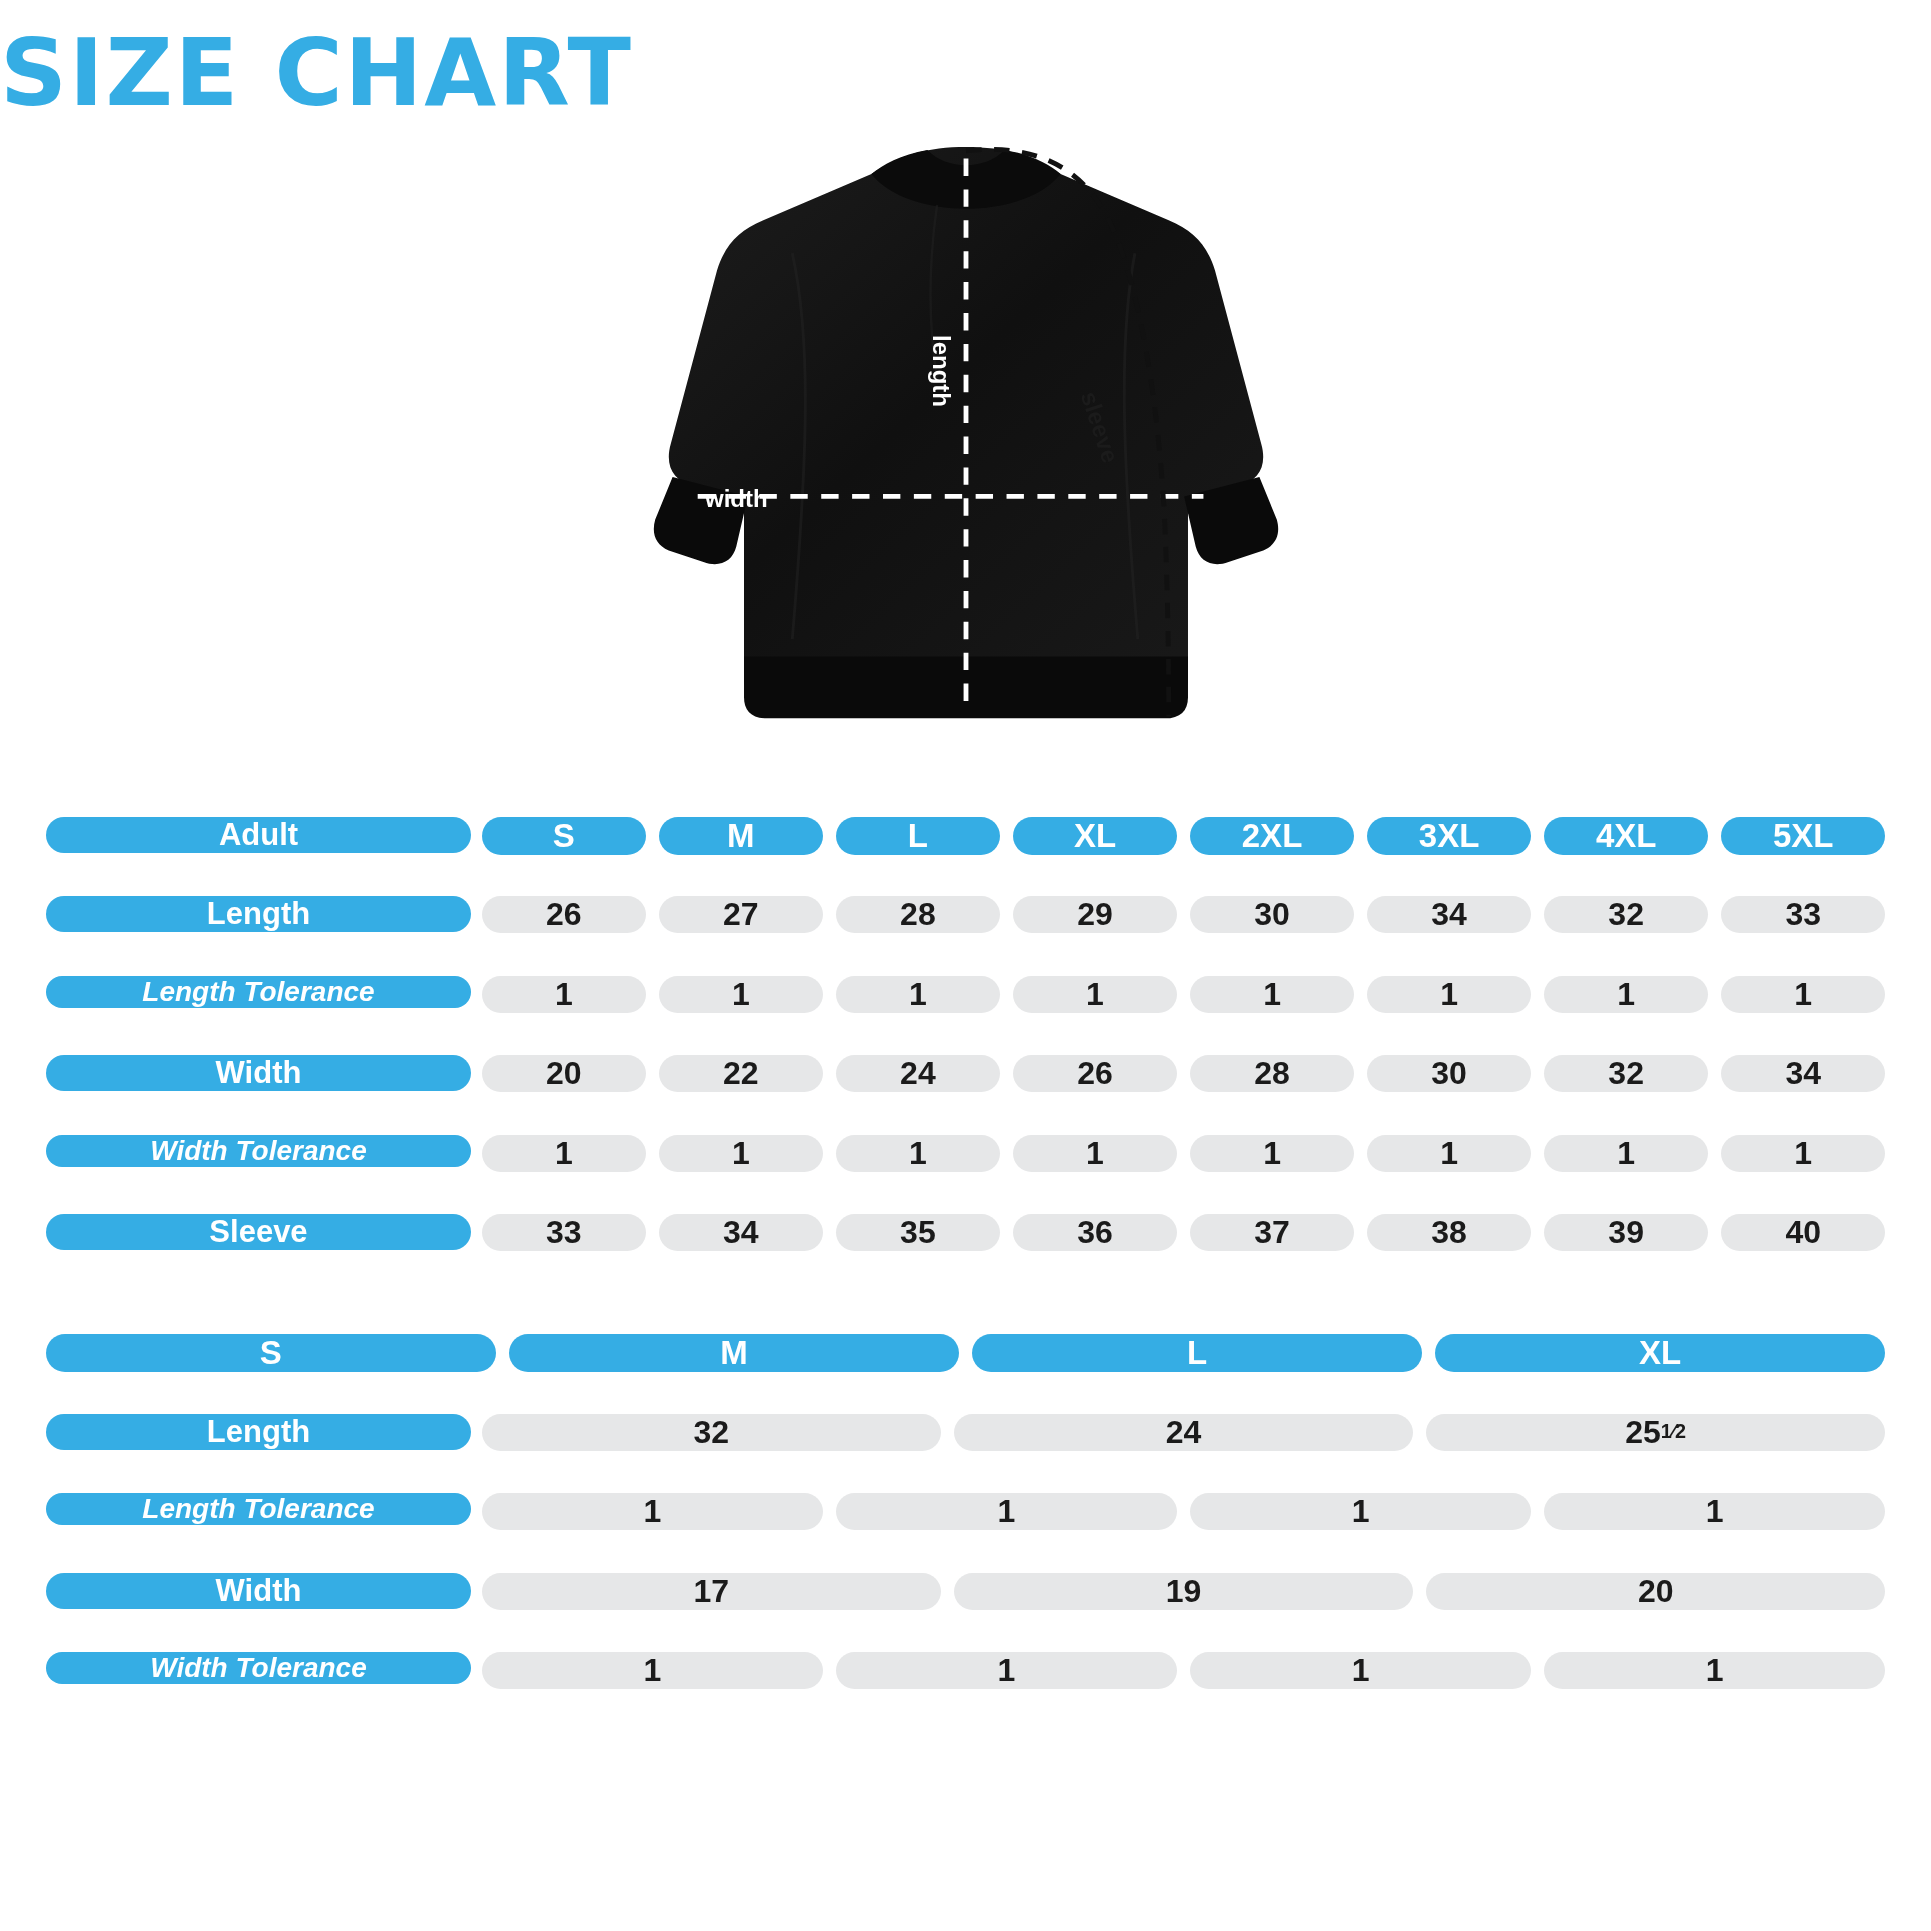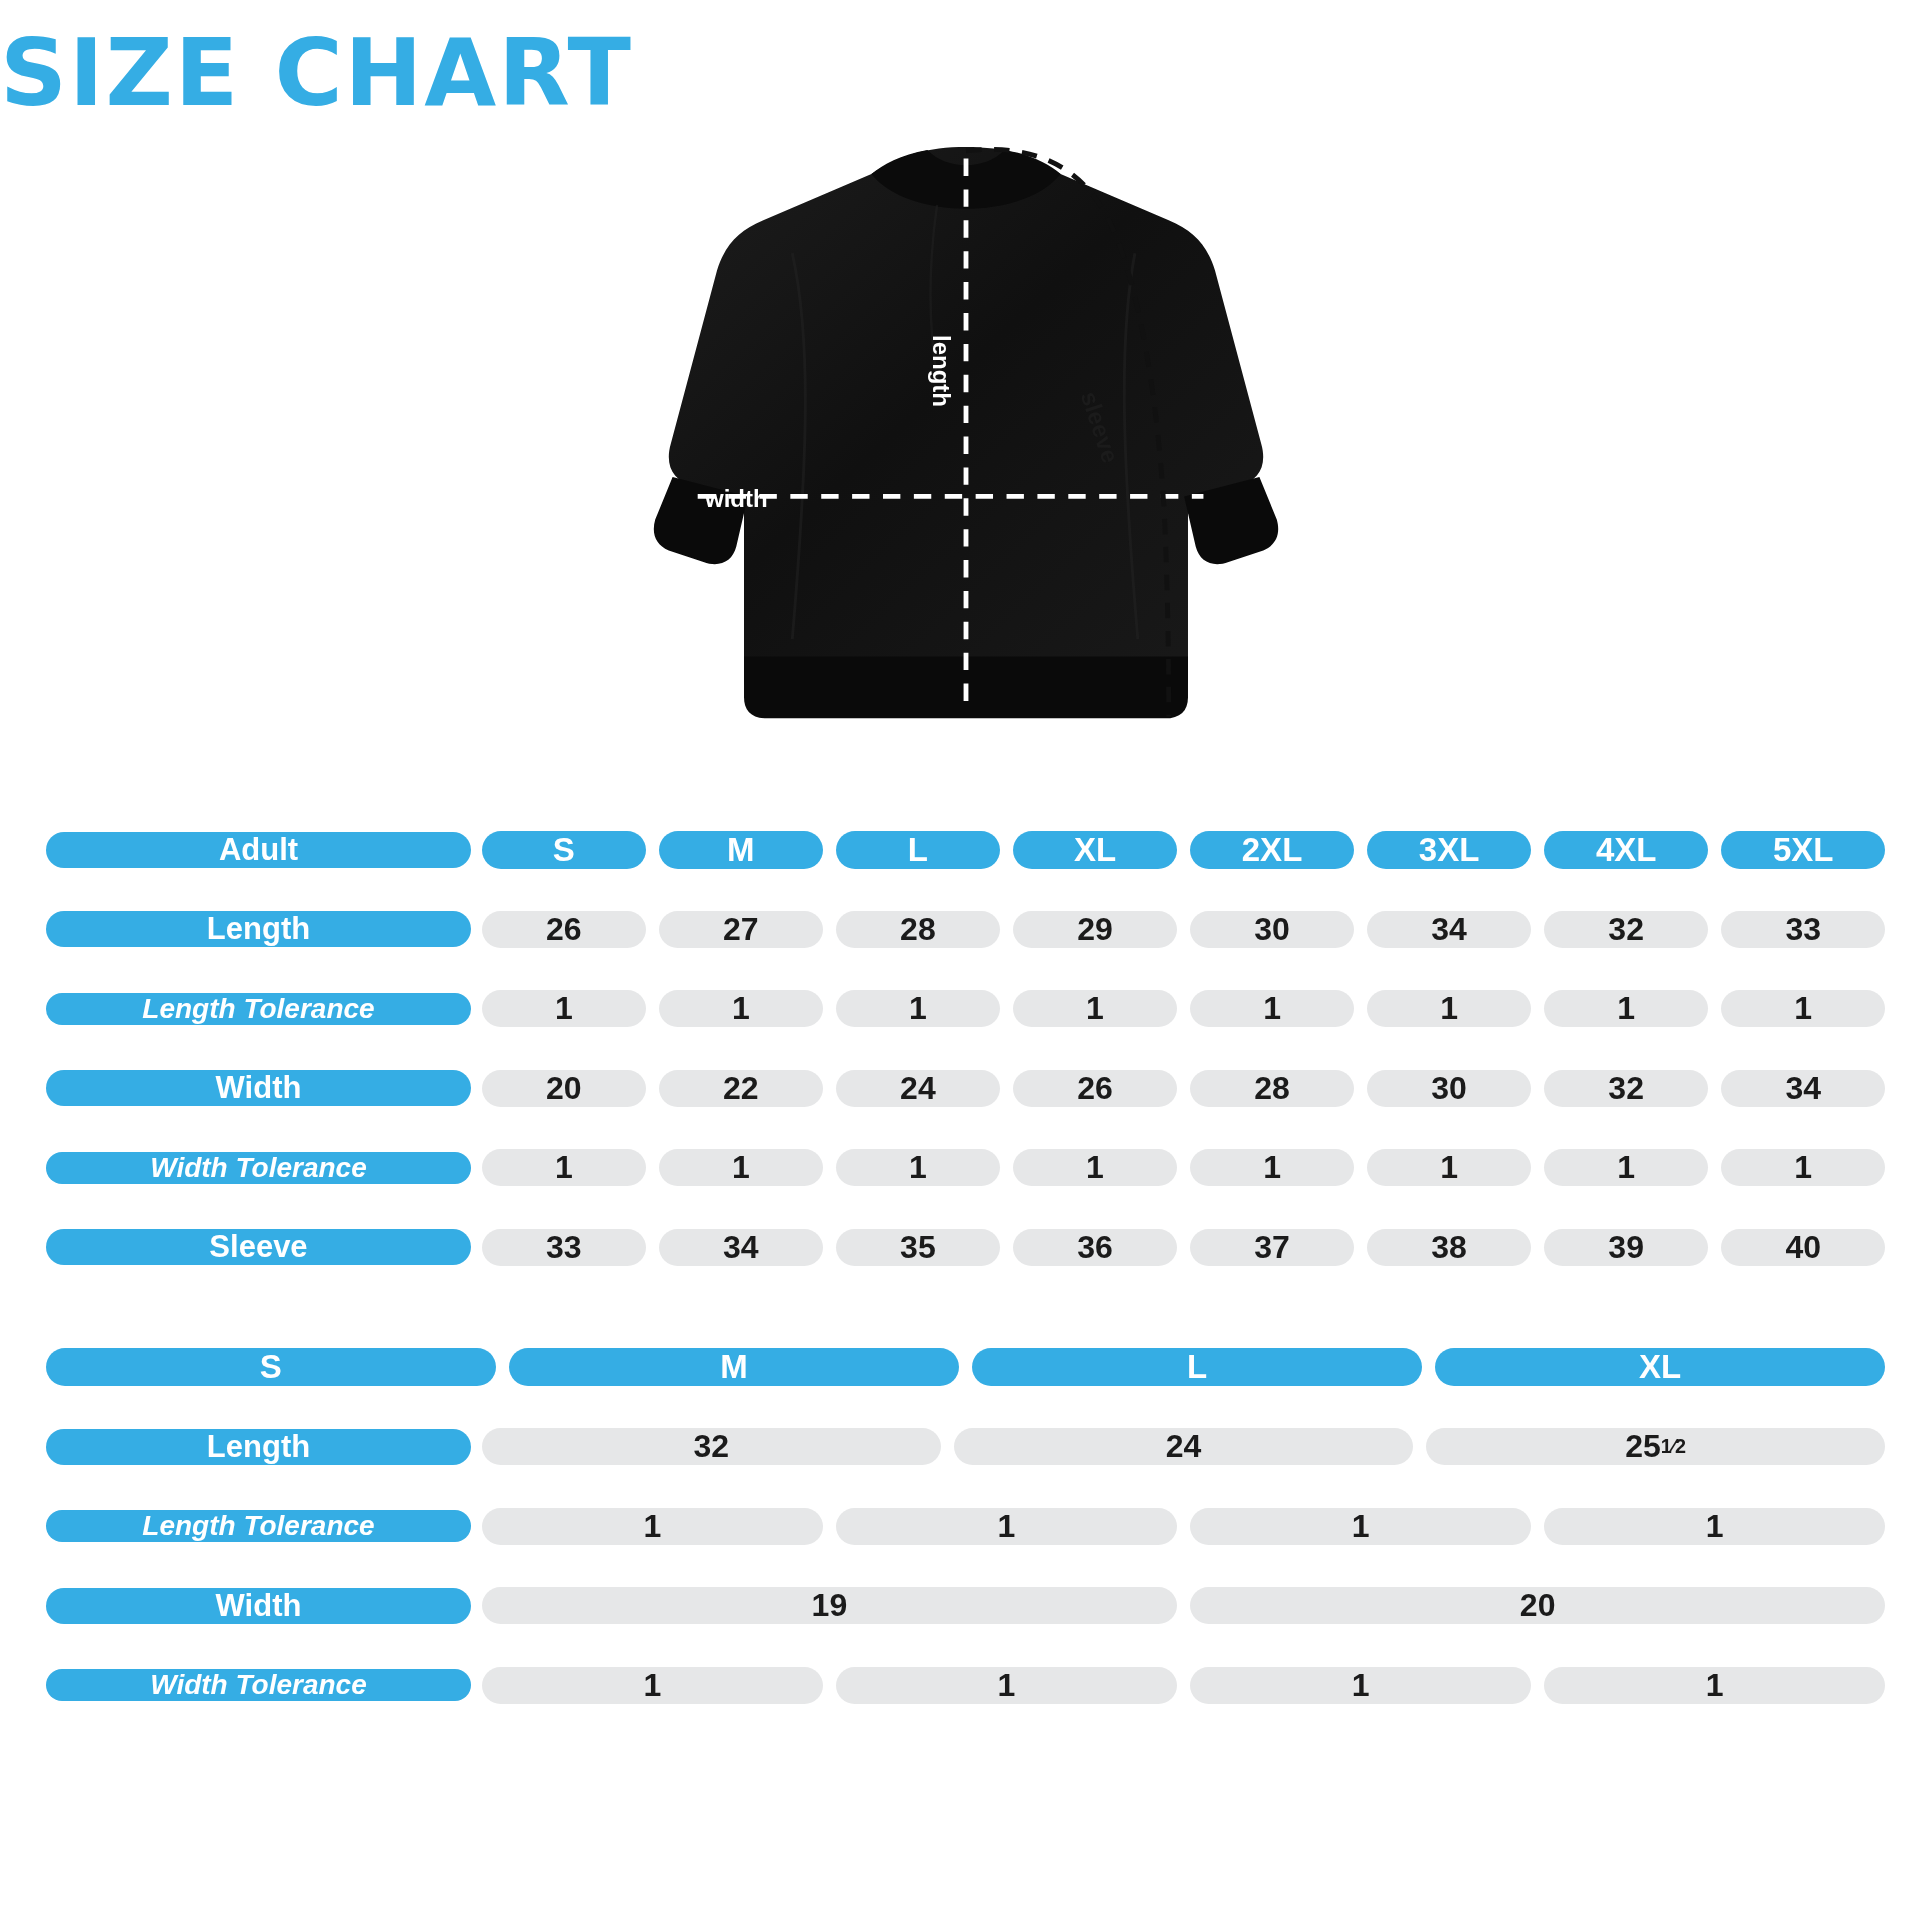--- a/index.html
+++ b/index.html
@@ -74,21 +74,21 @@
     display: flex;
     flex-direction: column;
     gap: 13.5px;
     padding: 0 46px;
   }
   .table.adult { margin-top: 13.5px; }
   .table.youth { margin-top: 54px; }
 
   .row {
     display: flex;
-    align-items: center;
+    align-items: flex-start;
     gap: 11px;
     height: 66px;
   }
   .rowhead {
     width: 425px;
     flex: 0 0 425px;
     background: #35ade4;
     border-radius: 33px;
     color: #ffffff;
     font-weight: 700;
@@ -298,20 +298,21 @@
         <div class="cell">1</div>
         <div class="cell">1</div>
         <div class="cell">1</div>
         <div class="cell">1</div>
       </div>
     </div>
 
     <div class="row">
       <div class="rowhead">Width</div>
       <div class="cells">
+        <div class="cell">17</div>
         <div class="cell">19</div>
         <div class="cell">20</div>
       </div>
     </div>
 
     <div class="row">
       <div class="rowhead small">Width Tolerance</div>
       <div class="cells">
         <div class="cell">1</div>
         <div class="cell">1</div>

